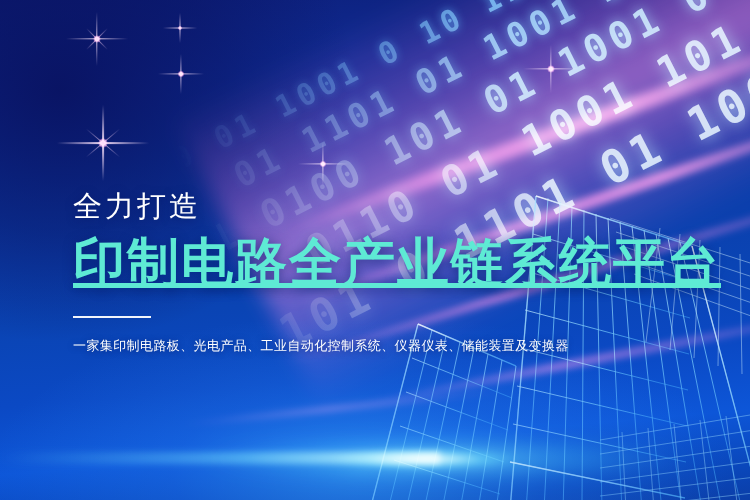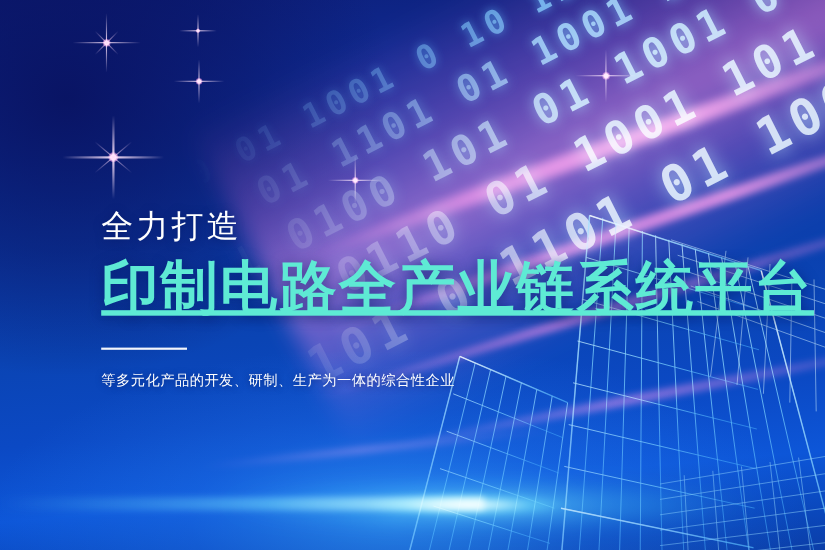--- a/index.html
+++ b/index.html
@@ -190,21 +190,21 @@
   }
   .star .ray-v { background: linear-gradient(180deg, rgba(255,160,230,0) 0%, rgba(255,225,250,0.95) 50%, rgba(255,160,230,0) 100%); }
   .star .ray-d1, .star .ray-d2 {
     position: absolute; left: 50%; top: 50%;
     background: linear-gradient(90deg, rgba(255,160,230,0) 0%, rgba(255,210,245,0.7) 50%, rgba(255,160,230,0) 100%);
   }
 
   
   .content {
     position: absolute;
-    left: 92px;
+    left: 73px;
     top: 190px;
     width: 620px;
   }
   .eyebrow {
     color: #ffffff;
     font-size: 29px;
     font-weight: 300;
     letter-spacing: 3px;
     line-height: 1.15;
     margin: 0;
@@ -419,17 +419,17 @@
     <div class="core" style="width:7px;height:7px;"></div>
     <div class="ray-h" style="width:56px;height:1.3px;transform:translate(-50%,-50%);"></div>
     <div class="ray-v" style="width:1.3px;height:48px;transform:translate(-50%,-50%);"></div>
   </div>
 
   <div class="content">
     <p class="eyebrow">全力打造</p>
     <h1 class="headline">印制电路全产业链系统平台</h1>
     <div class="divider"></div>
     <div class="desc">
-      <div>等多元化产品的开发、研制、生产为一体的综合性企业</div>
+      <div>一家集印制电路板、光电产品、工业自动化控制系统、仪器仪表、储能装置及变换器</div>
     </div>
   </div>
 
 </div>
 
 </body></html>

